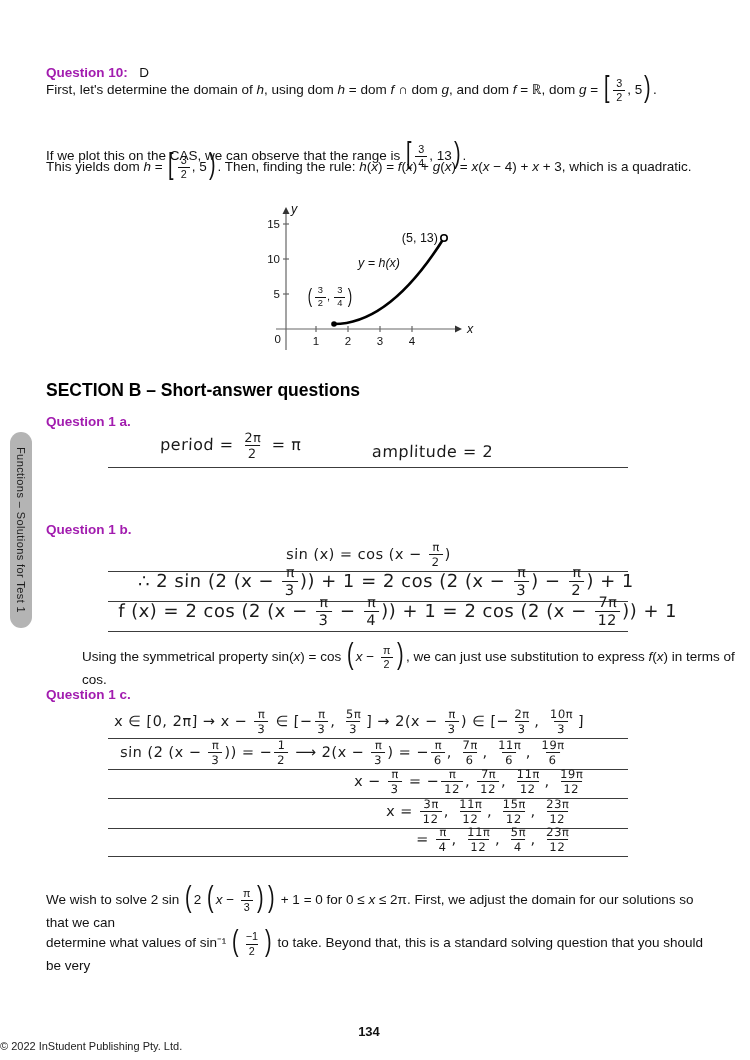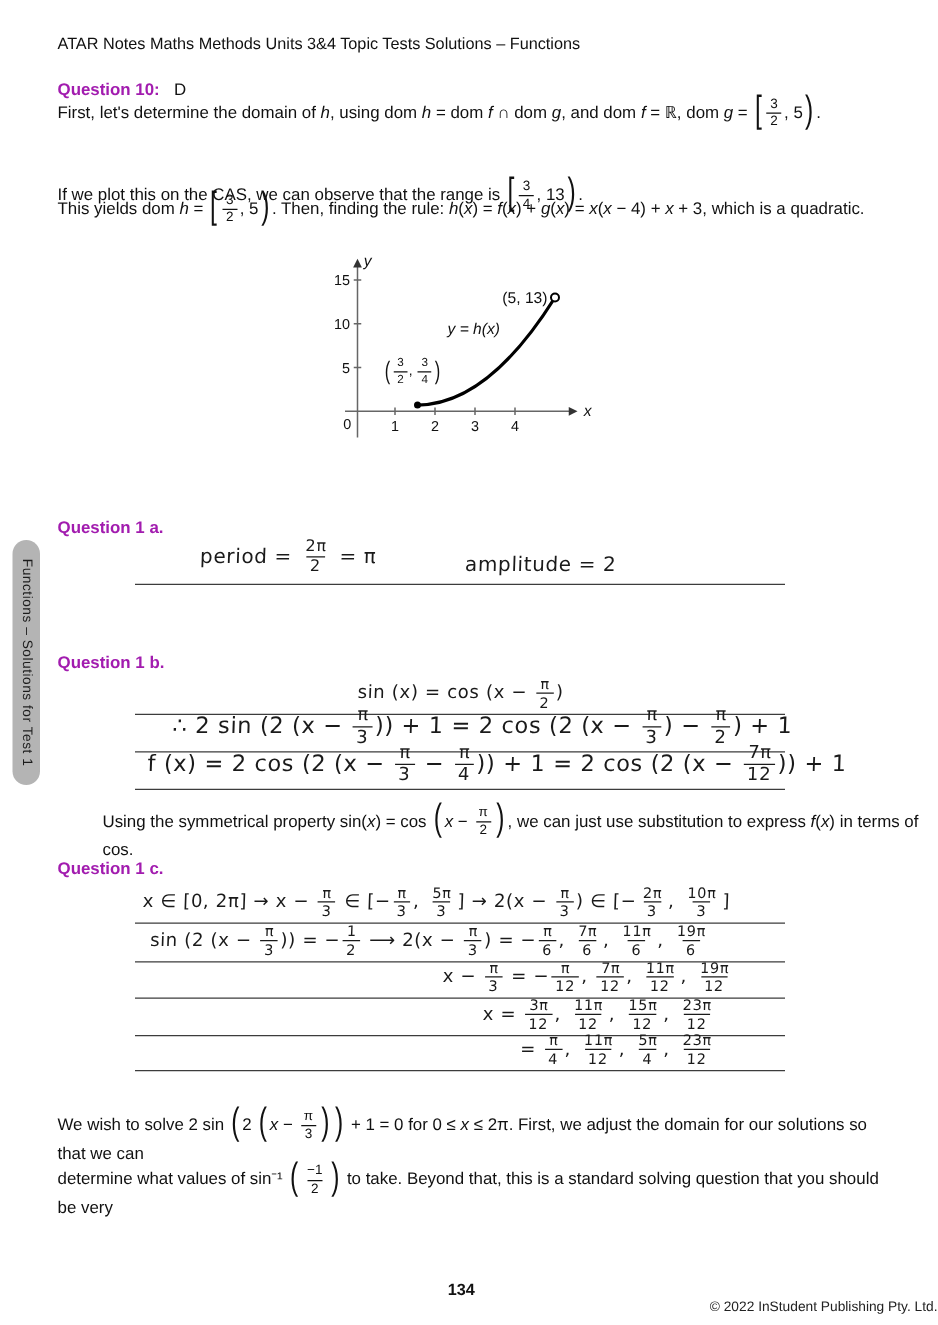--- a/index.html
+++ b/index.html
@@ -33,29 +33,28 @@
             justify-content:center;}
   #side-tab span{writing-mode:vertical-rl;font-size:11px;color:#1c1c1c;
                  letter-spacing:0.4px;white-space:nowrap;font-family:"Liberation Sans",sans-serif;}
   
   #graph{position:absolute;left:268px;top:202px;width:215px;height:155px;}
   #graph svg{position:absolute;left:0;top:0;}
   #graph .pt-label{position:absolute;font-size:11px;color:#111;white-space:nowrap;}
   #graph .pt-label .frac{font-size:0.85em;margin:0 1px;}
   #graph .pt-label .bigbr{font-size:1.6em;}
   .footer-page{font-size:13px;font-weight:bold;text-align:center;}
-  .footer-copy{font-size:11px;text-align:right;color:#222;}
+  .footer-copy{font-size:11px;text-align:left;color:#222;}
   i{font-style:italic;}
 </style>
 </head>
 <body>
 
 <div id="page">
 
-  <div class="abs body-text" style="left:46px;top:27px;font-size:13px;">ATAR Notes Maths Methods Units 3&amp;4 Topic Tests Solutions – Functions</div>
 
   <div id="side-tab">
     <span>Functions – Solutions for Test 1</span>
   </div>
 
   <div class="abs" style="left:46px;top:63px;">
     <span class="q-label">Question 10:</span>
     <span class="body-text" style="margin-left:7px;">D</span>
   </div>
   <div class="abs body-text" style="left:46px;top:78px;width:670px;">First, let's determine the domain of <i>h</i>, using dom <i>h</i> = dom <i>f</i> ∩ dom <i>g</i>, and dom <i>f</i> = ℝ, dom <i>g</i> = <span class="bigbr">[</span><span class="frac">
@@ -109,20 +108,21 @@
     </svg>
     <div class="pt-label" style="left:38px;top:84px;"><span class="bigbr">(</span><span class="frac">
           <span class="fn">3</span>
           <span class="fd">2</span>
         </span>, <span class="frac">
           <span class="fn">3</span>
           <span class="fd">4</span>
         </span><span class="bigbr">)</span></div>
   </div>
 
+  <div class="abs section-heading" style="left:46px;top:380px;">SECTION B – Short-answer questions</div>
 
   <div class="abs q-label" style="left:46px;top:414px;">Question 1 a.</div>
   <div class="hwrow" style="top:428px;height:39px;">
     <span class="hw" style="position:absolute;left:52px;bottom:3px;">period = <span class="frac">
           <span class="fn">2π</span>
           <span class="fd">2</span>
         </span> = π</span>
     <span class="hw" style="position:absolute;left:264px;bottom:3px;">amplitude = 2</span>
   </div>
 

